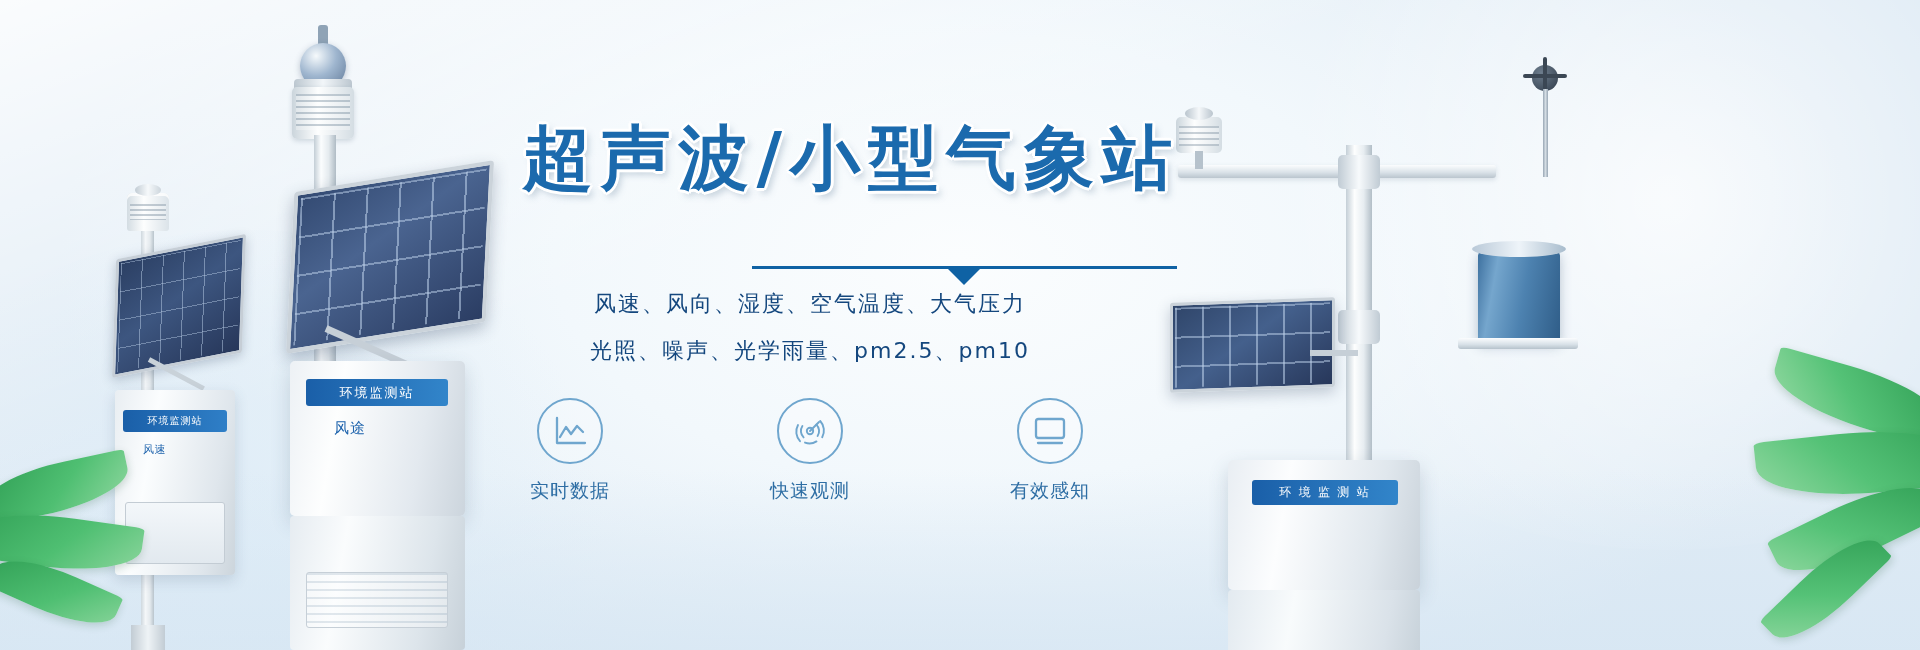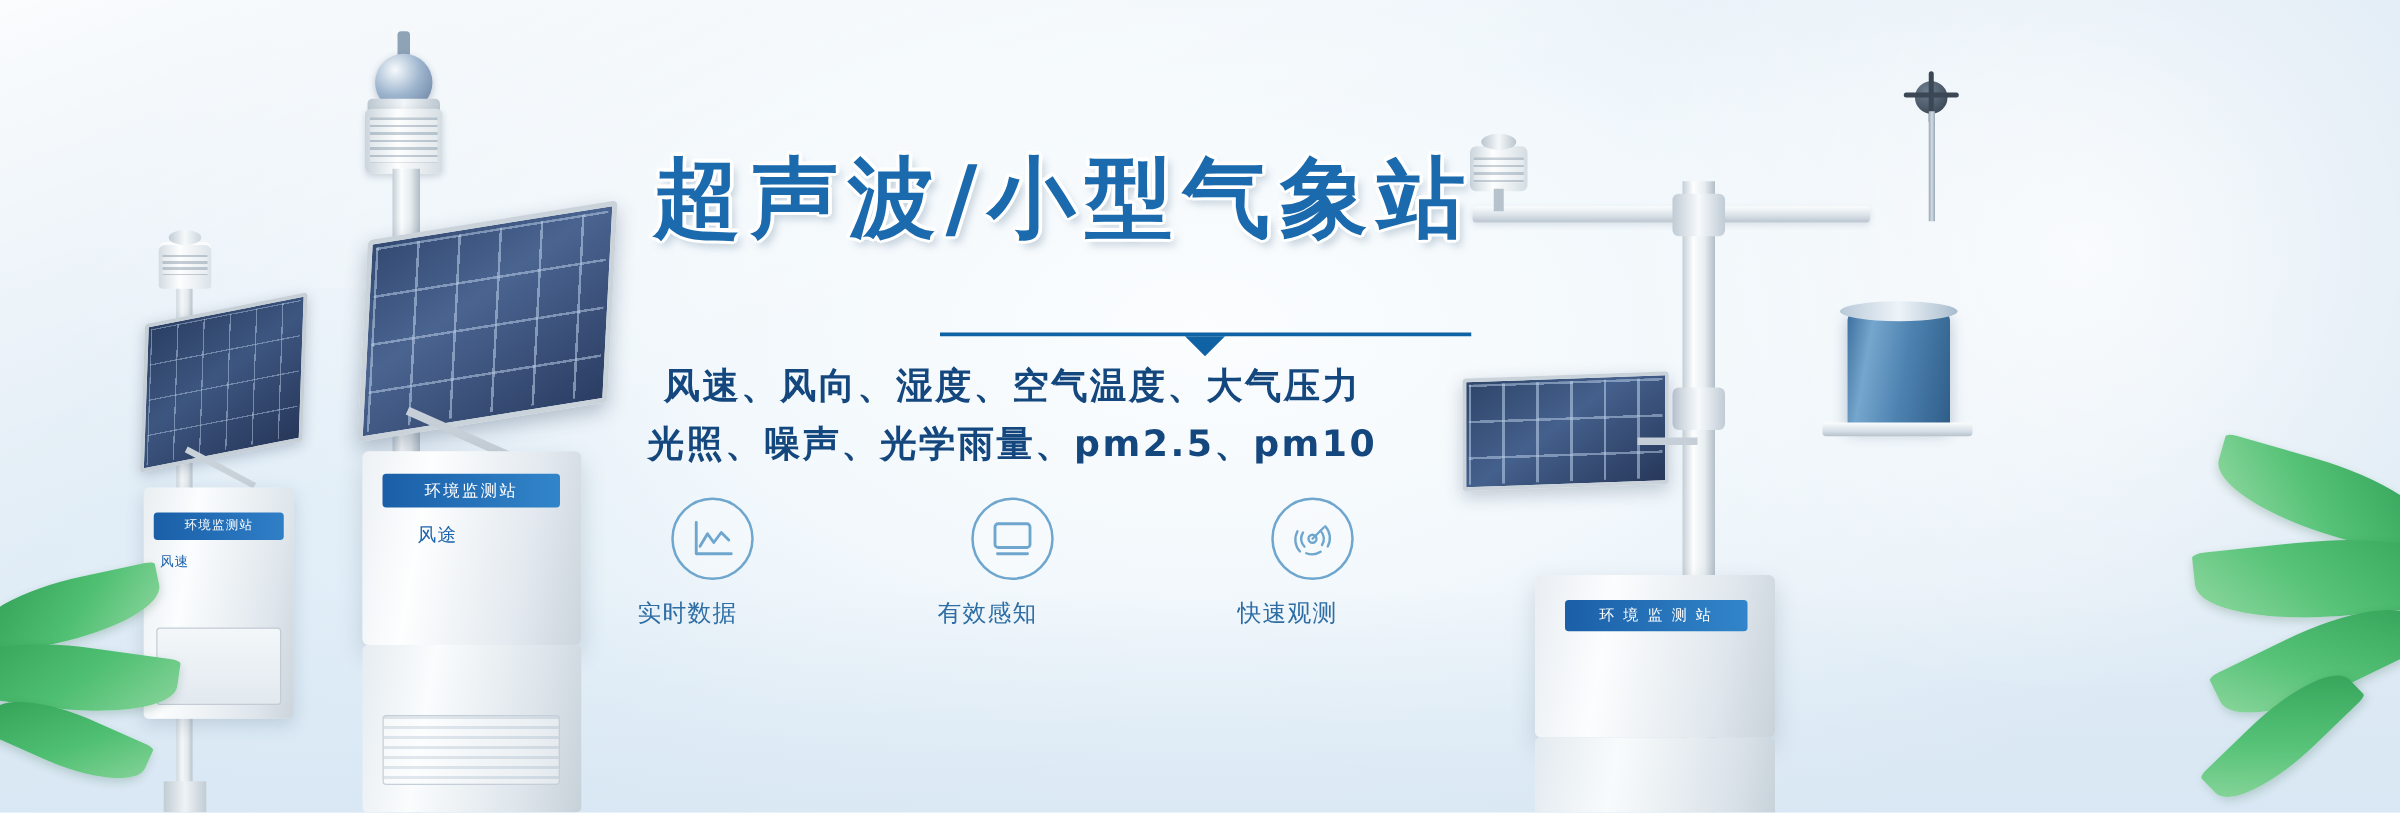--- a/index.html
+++ b/index.html
@@ -46,21 +46,21 @@
       repeating-linear-gradient(to right,rgba(185,205,230,.5) 0 1px,transparent 1px 21px),
       repeating-linear-gradient(to bottom,rgba(185,205,230,.45) 0 1px,transparent 1px 28px);}
   #st1 .arm{position:absolute;left:44px;top:172px;width:62px;height:5px;background:#c9d2d9;
     transform:rotate(28deg);transform-origin:left center;}
   #st1 .box{position:absolute;left:10px;top:205px;width:120px;height:185px;
     background:linear-gradient(100deg,#e9eef2 0%,#fbfdfe 30%,#dfe6ec 78%,#ccd5dc 100%);
     border-radius:4px;box-shadow:0 5px 14px rgba(60,85,110,.18);}
   #st1 .box .lbl{position:absolute;left:8px;top:20px;width:104px;height:22px;border-radius:3px;
     background:linear-gradient(90deg,#1a5fa8,#2f7fc7);}
   #st1 .box .lbl span{display:block;text-align:center;color:#fff;font-size:10px;letter-spacing:1px;line-height:22px;}
-  #st1 .box .logo{position:absolute;left:13px;top:52px;color:#1c62ac;font-size:11px;letter-spacing:.5px;text-align:center;}
+  #st1 .box .logo{position:absolute;left:28px;top:52px;color:#1c62ac;font-size:11px;letter-spacing:.5px;text-align:center;}
   #st1 .box .door{position:absolute;left:10px;top:112px;width:100px;height:62px;border:1px solid #c3ccd4;border-radius:3px;
     background:linear-gradient(180deg,#f3f7fa,#e2e9ef);}
   #st1 .base{position:absolute;left:26px;top:440px;width:34px;height:25px;background:linear-gradient(90deg,#c2ccd4,#eef3f6,#c2ccd4);}
 
   
   #st2{left:268px;top:25px;width:250px;height:625px;}
   #st2 .mast{position:absolute;left:46px;top:110px;width:22px;height:515px;
     background:linear-gradient(90deg,#c3ced6,#fbfdfe 32%,#e5ebef 66%,#b0bcc5);}
   #st2 .top-sensor{position:absolute;left:24px;top:62px;width:62px;height:52px;
     background:linear-gradient(90deg,#cbd5dc,#fdfefe 42%,#d4dde3);border-radius:5px;
@@ -164,26 +164,26 @@
       2px 2px 0 #ffffff, -2px 2px 0 #ffffff, 2px -2px 0 #ffffff, -2px -2px 0 #ffffff,
       0 3px 0 #ffffff, 3px 0 0 #ffffff, 0 -3px 0 #ffffff, -3px 0 0 #ffffff,
       4px 5px 7px rgba(90,120,150,.35);
     white-space:nowrap;
   }
   #divider{position:absolute;left:312px;top:266px;width:425px;height:3px;background:#0f62a4;}
   #divider .tri{position:absolute;left:196px;top:3px;width:0;height:0;
     border-left:16px solid transparent;border-right:16px solid transparent;border-top:16px solid #0f62a4;}
   .sub{position:absolute;left:0;width:740px;text-align:center;
     font-family:"DejaVu Sans","Liberation Sans",sans-serif;
-    font-size:29px;color:#14477e;letter-spacing:2px;white-space:nowrap;font-weight:bold;}
+    font-size:22px;color:#14477e;letter-spacing:2px;white-space:nowrap;}
   #sub1{top:289px;}
   #sub2{top:336px;}
 
   #features{position:absolute;left:70px;top:398px;width:600px;display:flex;justify-content:space-between;}
-  .feat{width:120px;text-align:left;}
+  .feat{width:120px;text-align:center;}
   .feat .circ{width:66px;height:66px;margin:0 auto;border-radius:50%;
     border:2px solid #6fa6ce;display:flex;align-items:center;justify-content:center;
     background:rgba(255,255,255,.28);}
   .feat .flabel{margin-top:14px;font-size:19px;color:#2e6ea4;letter-spacing:1px;
     font-family:"DejaVu Sans","Liberation Sans",sans-serif;}
   .feat svg{display:block;}
 </style>
 </head>
 <body>
 
@@ -284,47 +284,47 @@
       <div class="feat">
         <div class="circ">
           <span>
             <svg width="36" height="34" viewBox="0 0 36 34" fill="none" stroke="#6fa6ce" stroke-width="2.3" stroke-linecap="round" stroke-linejoin="round">
               <path d="M5 4 V29 H33"></path>
               <path d="M8 23 L14 13 L19 20 L25 12 L31 18"></path>
             </svg>
           </span>
         </div>
         <div class="flabel">实时数据</div>
-      </div>
-
-      <div class="feat">
-        <div class="circ">
-          <span>
-            <svg width="38" height="32" viewBox="0 0 38 32" fill="none" stroke="#6fa6ce" stroke-width="2.3" stroke-linecap="round" stroke-linejoin="round">
-              <rect x="5" y="4" width="28" height="19" rx="2.5"></rect>
-              <path d="M7 28 H31"></path>
-            </svg>
-          </span>
-        </div>
-        <div class="flabel">有效感知</div>
       </div>
 
       <div class="feat">
         <div class="circ">
           <span>
             <svg width="36" height="36" viewBox="0 0 36 36" fill="none" stroke="#6fa6ce" stroke-width="1.9" stroke-linecap="round">
               <circle cx="18" cy="18" r="3.2"></circle>
               <path d="M18 18 L27 9"></path>
               <path d="M24.4 11.6 a9 9 0 0 1 1.2 11.4"></path>
               <path d="M11.6 24.4 a9 9 0 0 1 -1.2 -11.4"></path>
               <path d="M28.2 8.0 a14 14 0 0 1 2.0 16.2"></path>
               <path d="M8.0 28.2 a14 14 0 0 1 -2.0 -16.2"></path>
               <path d="M13 29.6 a13 13 0 0 0 11.5 -1.2"></path>
             </svg>
           </span>
         </div>
         <div class="flabel">快速观测</div>
       </div>
 
+      <div class="feat">
+        <div class="circ">
+          <span>
+            <svg width="38" height="32" viewBox="0 0 38 32" fill="none" stroke="#6fa6ce" stroke-width="2.3" stroke-linecap="round" stroke-linejoin="round">
+              <rect x="5" y="4" width="28" height="19" rx="2.5"></rect>
+              <path d="M7 28 H31"></path>
+            </svg>
+          </span>
+        </div>
+        <div class="flabel">有效感知</div>
+      </div>
+
 
     </div>
   </div>
 </div>
 
 </body></html>

